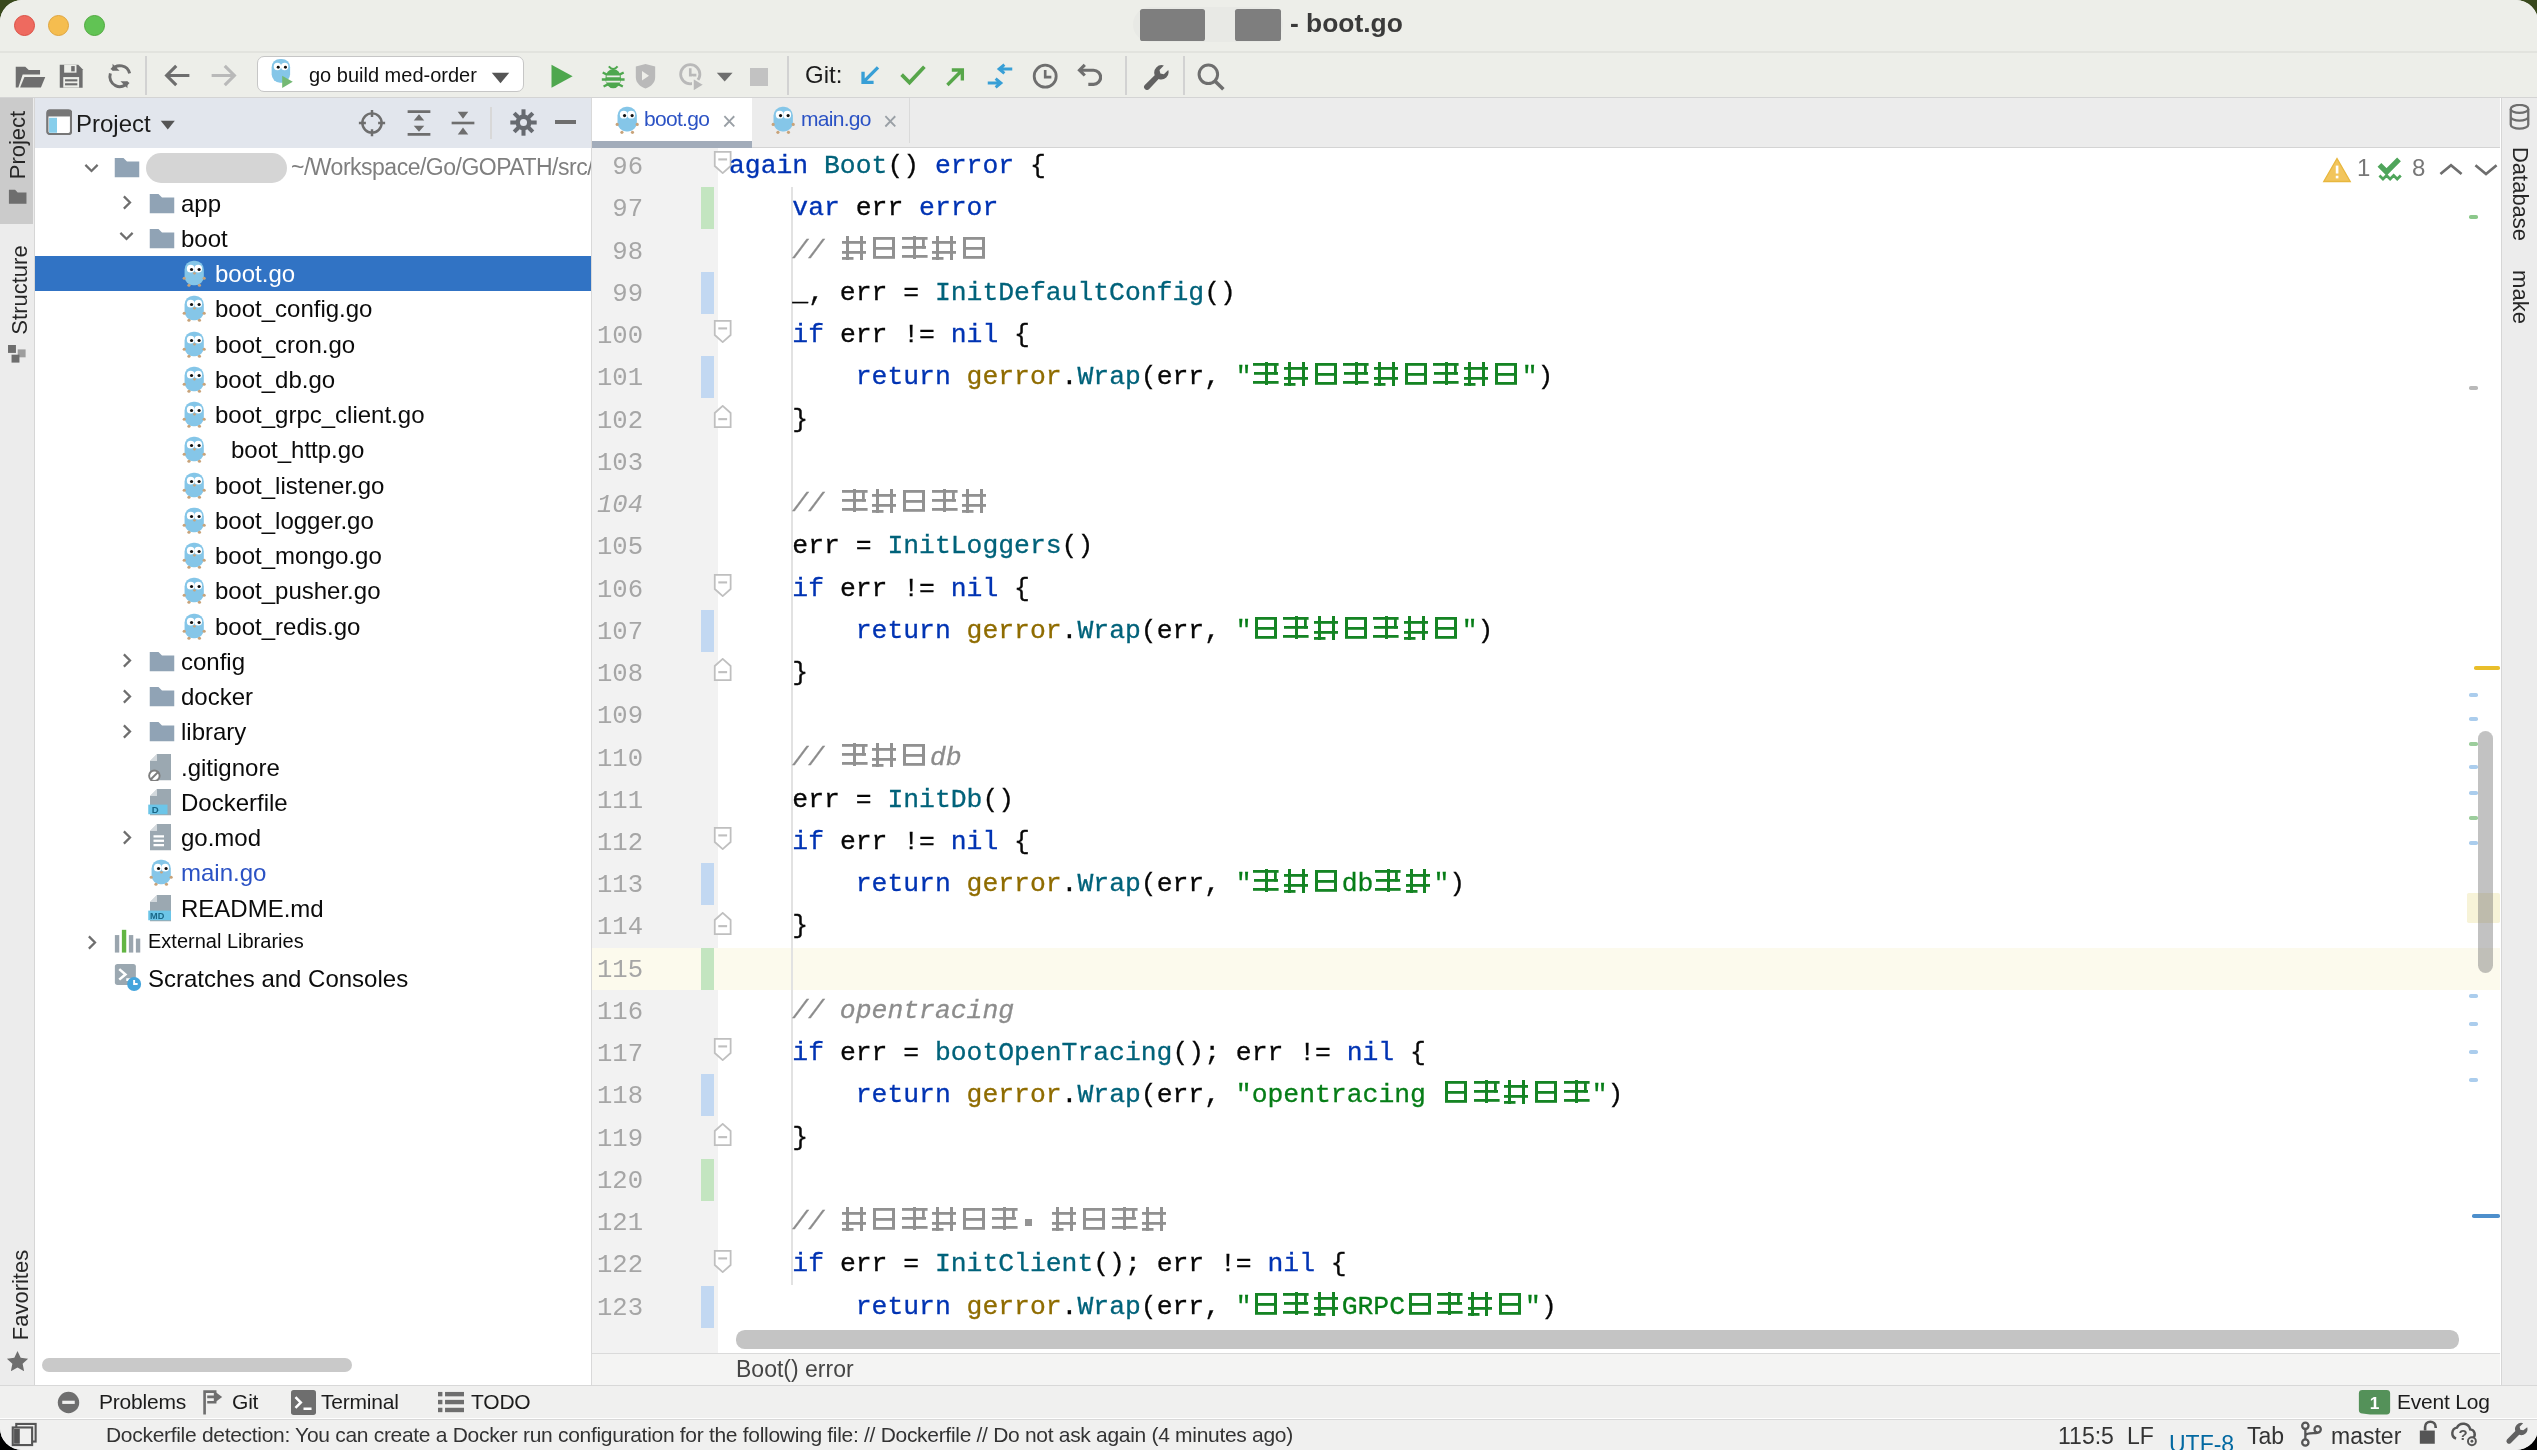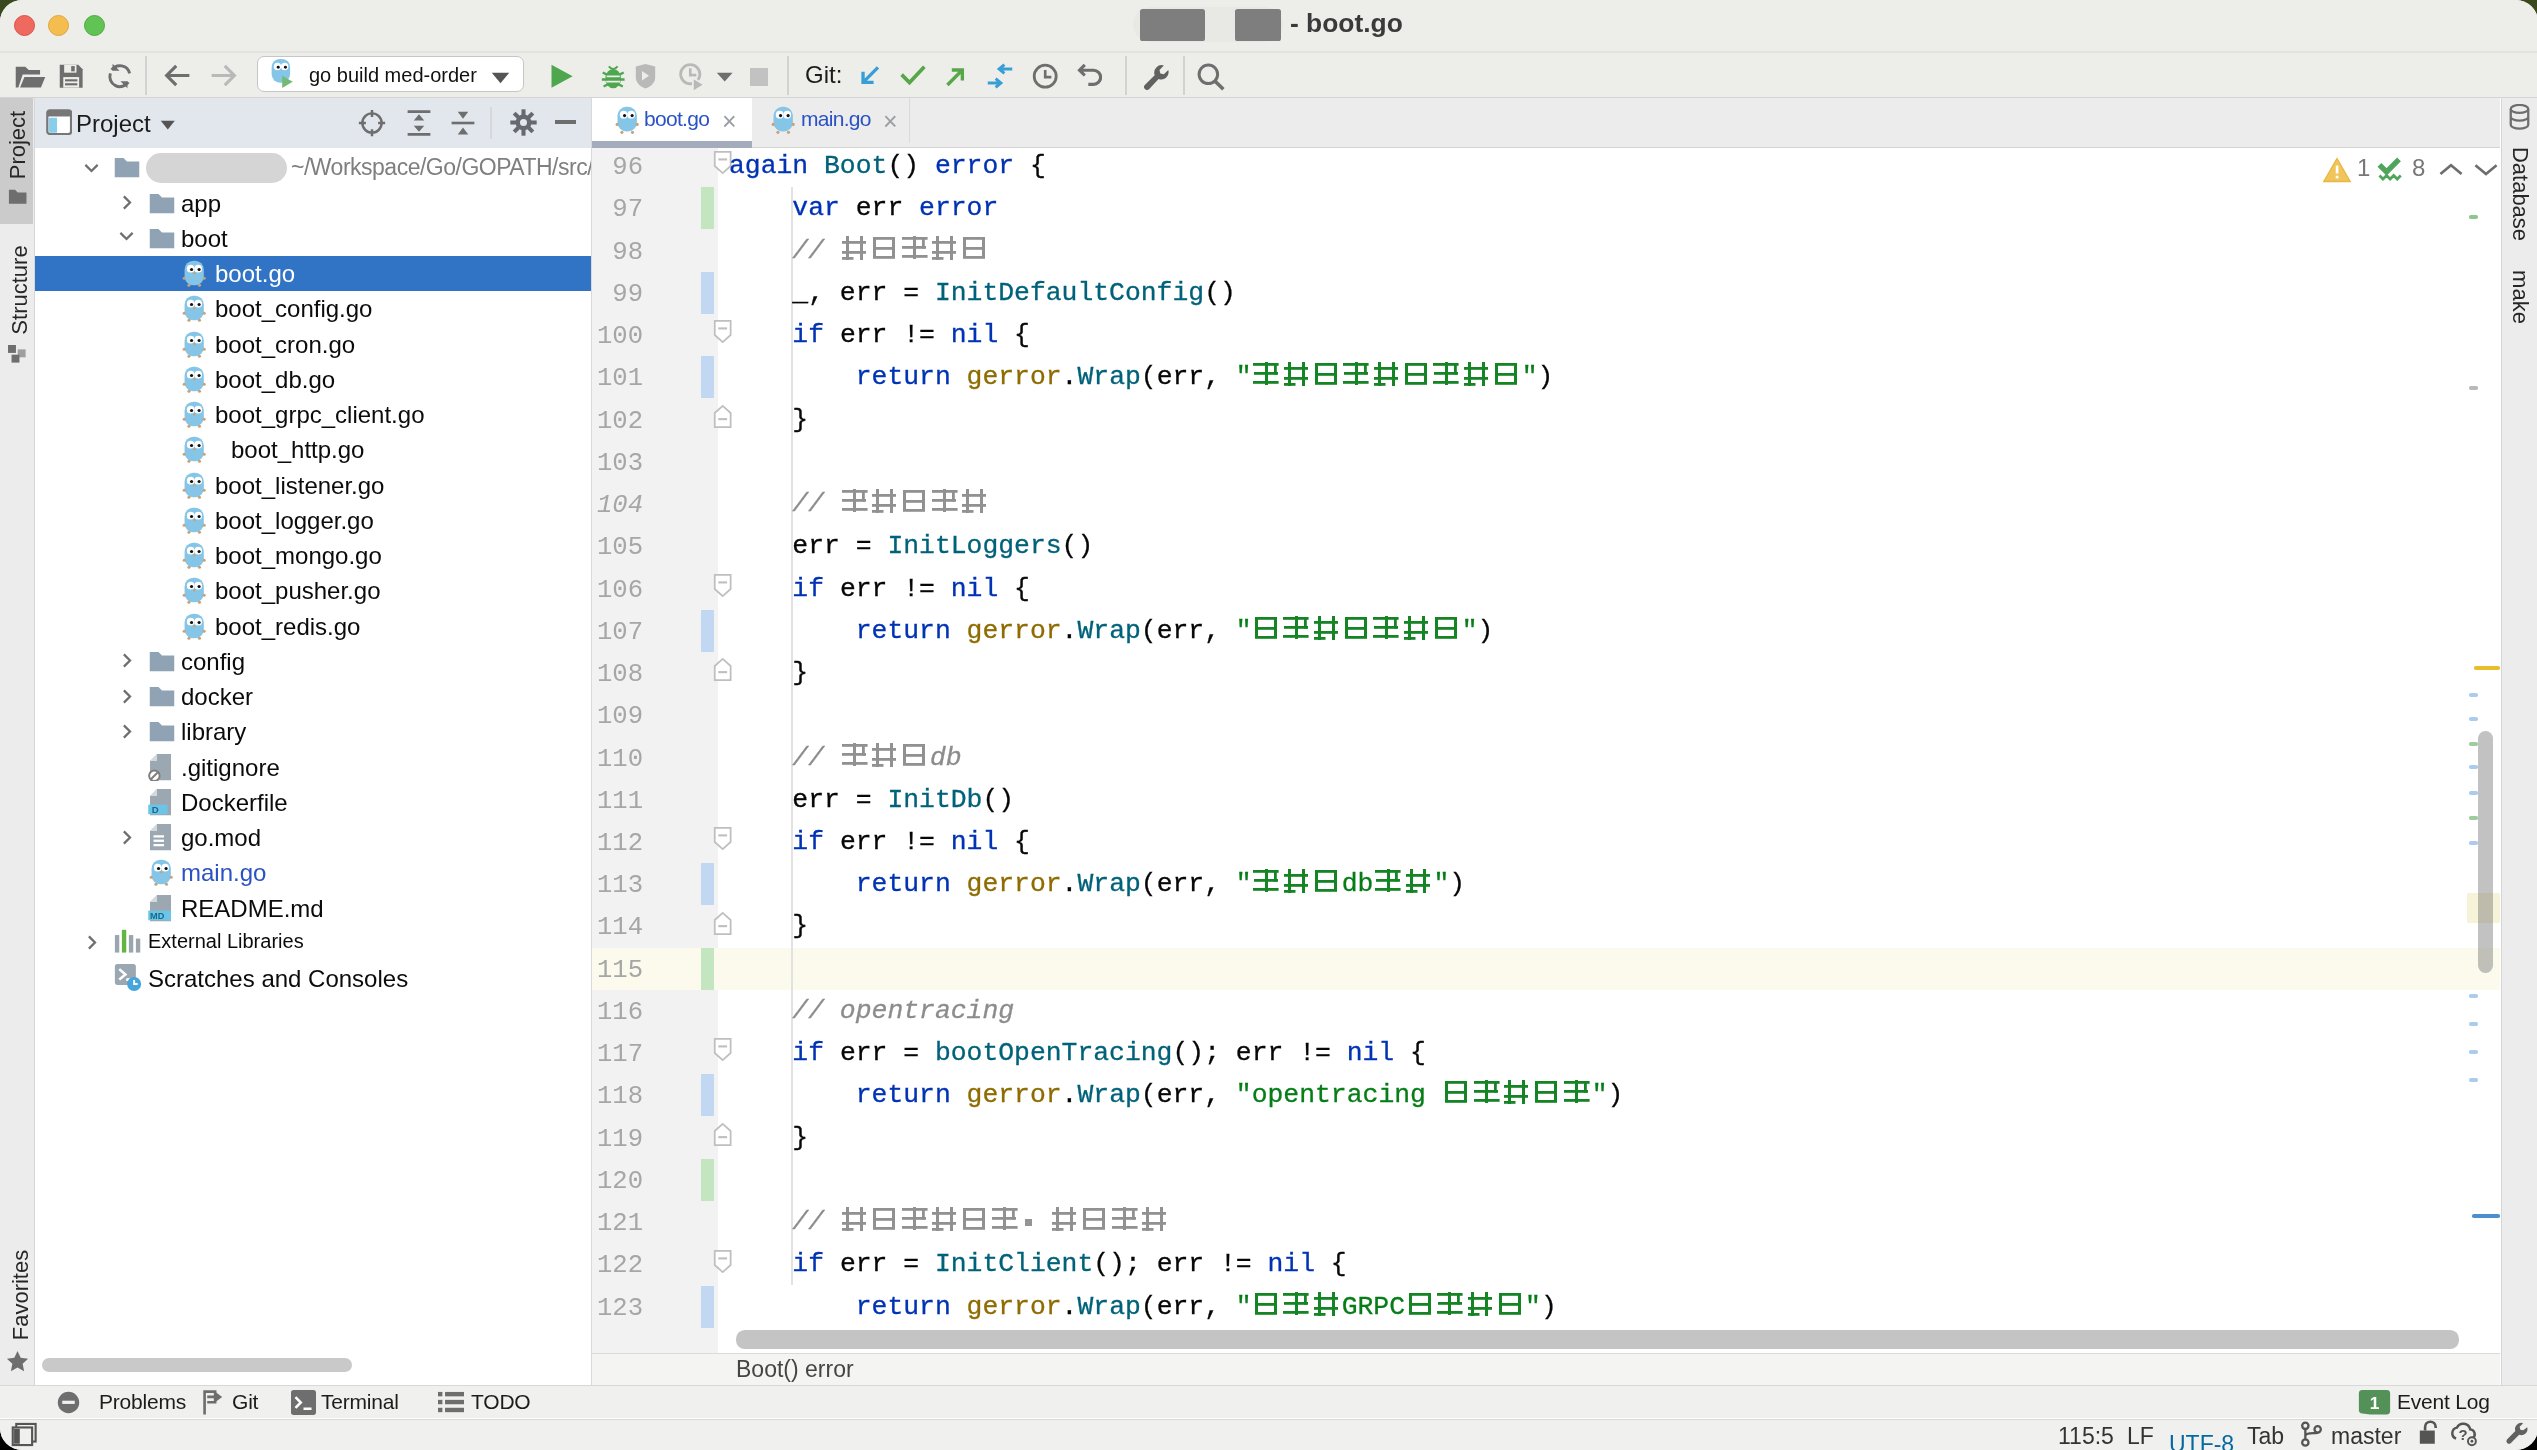--- a/index.html
+++ b/index.html
@@ -494,20 +494,21 @@
       <span style="position:absolute;left:144px;top:1.8px;font-size:23px;color:#454545;">Boot() error</span>
     </div>
 <div class="abs" id="botbar">
   <span class="abs" style="left:87px;top:4.4px;margin-left:12px;">Problems</span>
   <span class="abs" style="left:232px;top:4.4px;">Git</span>
   <span class="abs" style="left:321px;top:4.4px;">Terminal</span>
   <span class="abs" style="left:471px;top:4.4px;">TODO</span>
   <span class="abs" style="left:2397px;top:4.4px;font-size:21px;letter-spacing:-0.2px;text-align:right;">Event Log</span>
 </div>
 <div class="abs" id="status">
+  <span class="sv" style="left:106px;font-size:21px;letter-spacing:-0.3px;">Dockerfile detection: You can create a Docker run configuration for the following file: // Dockerfile // Do not ask again (4 minutes ago)</span>
   <span class="sv" style="left:2058px;">115:5</span>
   <span class="sv" style="left:2127px;">LF</span>
   <span class="sv" style="left:2169px;color:#0369a1;margin-top:8px;">UTF-8</span>
   <span class="sv" style="left:2247px;">Tab</span>
   <span class="sv" style="left:2331px;">master</span>
 </div>
 <svg class="abs" style="left:14px;top:63px;" width="33" height="26.4" viewBox="0 0 38 30">
       <path d="M2 28 V4 h11 l4 4 h13 v5 H10 L5 28 z" fill="#6E6E6E"></path>
       <path d="M12 16 h24 l-5 12 H7 z" fill="#6E6E6E"></path>
     </svg>

